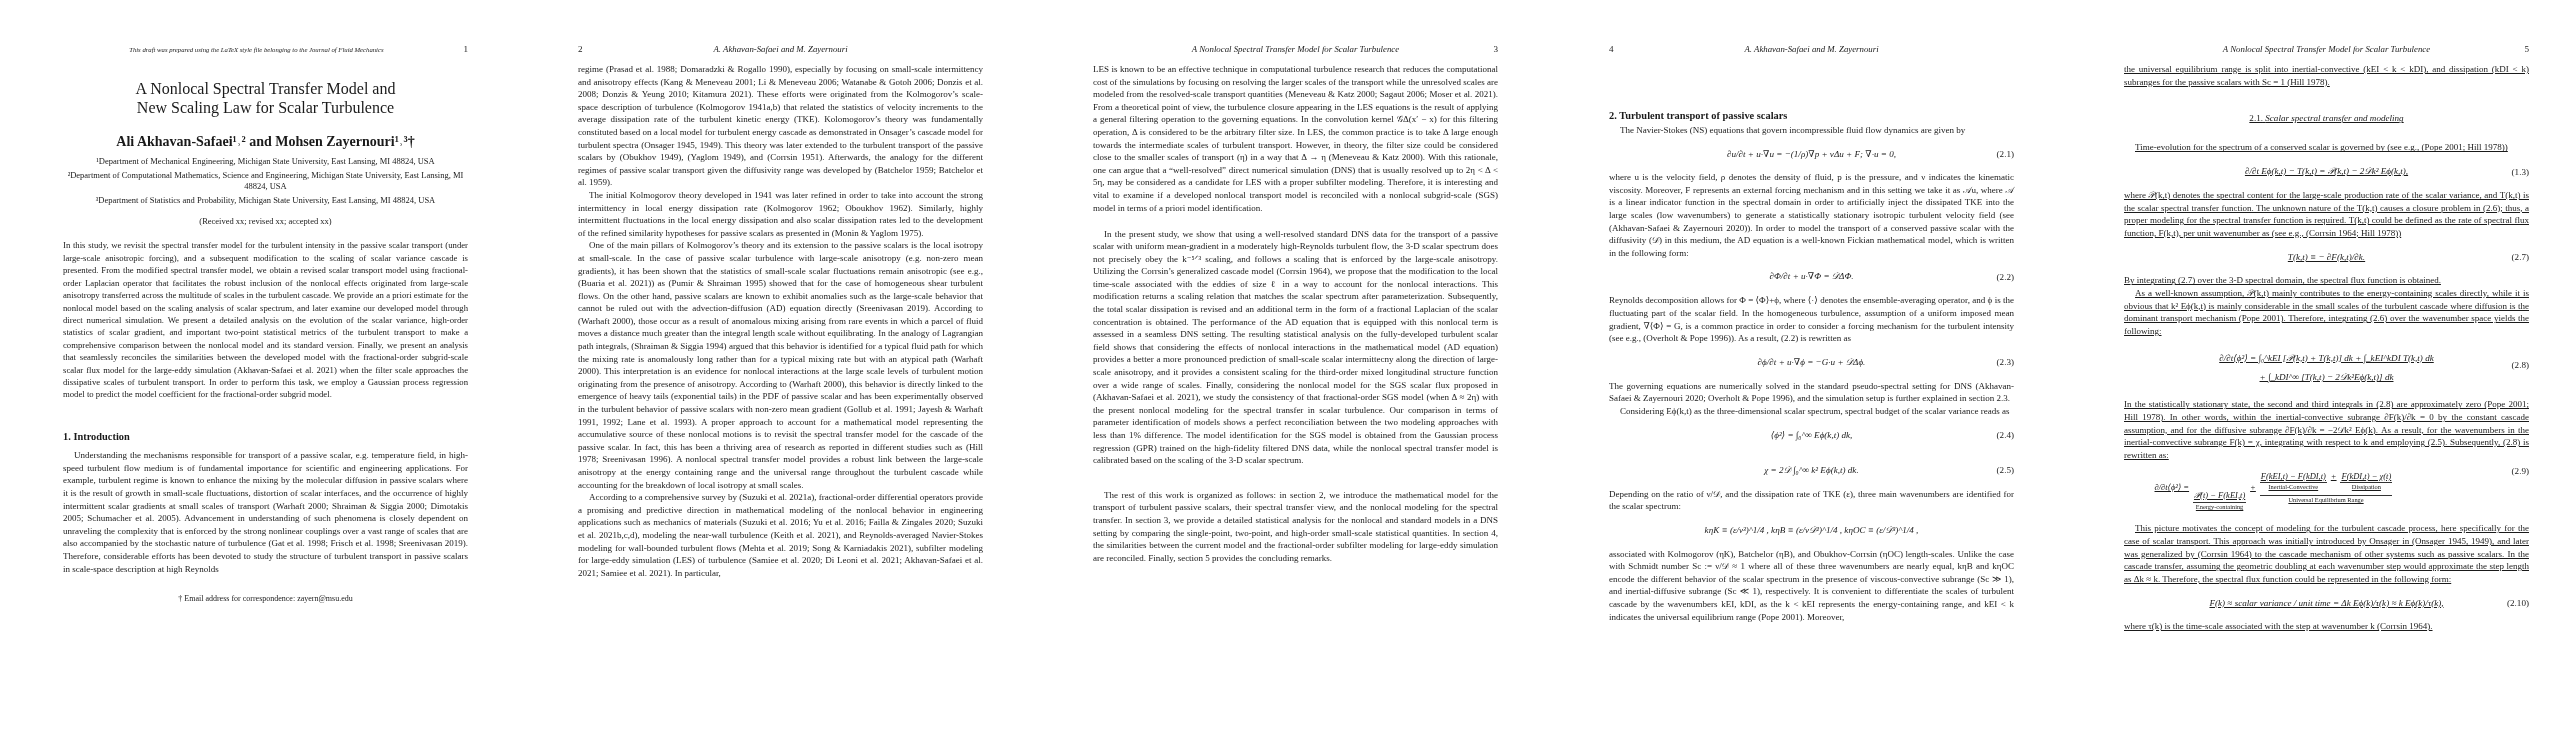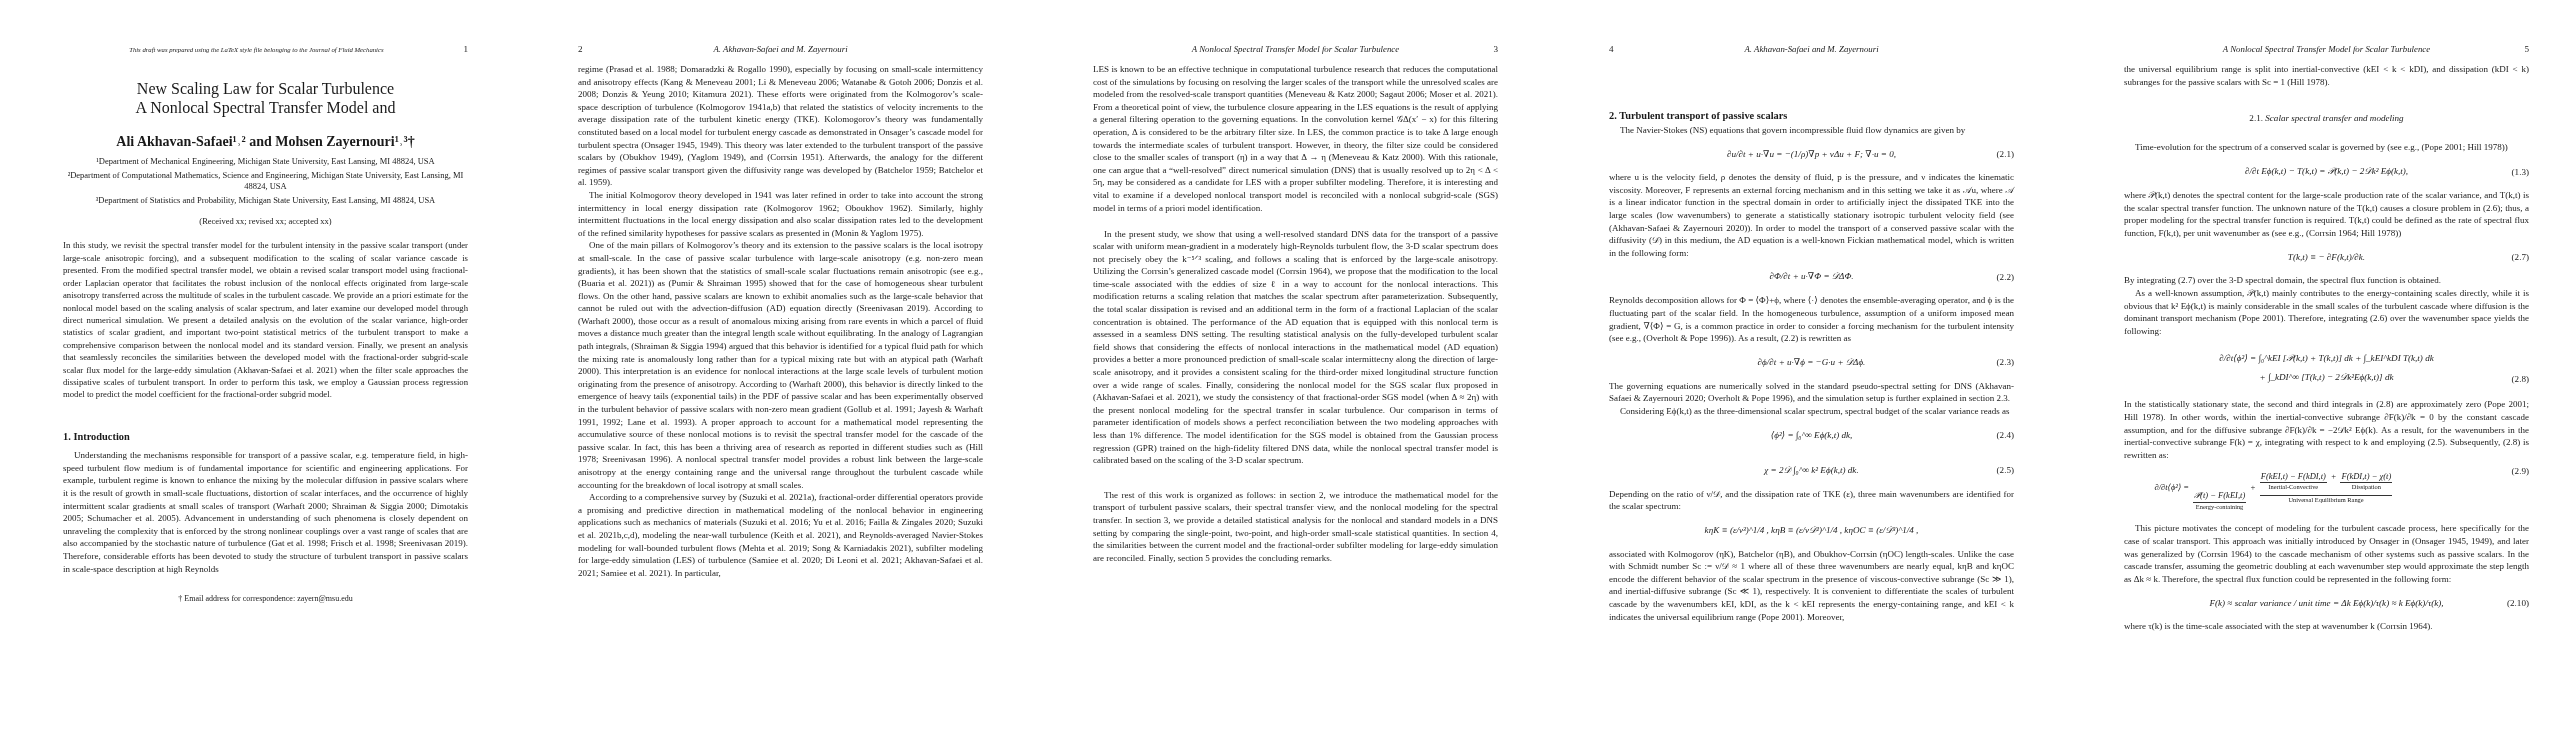--- a/index.html
+++ b/index.html
@@ -37,22 +37,22 @@
 <body>
 
 <div class="arxiv">arXiv:2111.06540v1  [physics.flu-dyn]  12 Nov 2021</div>
 
 <div class="page" style="left:0">
   <div class="runhead">
     <span class="ht" style="font-size:6.7px;top:2.4px;right:18.3px;">This draft was prepared using the LaTeX style file belonging to the Journal of Fluid Mechanics</span>
     <span class="pn" style="right:0;">1</span>
   </div>
   <div class="col" style="top:79px;">
+    <p class="title">A Nonlocal Spectral Transfer Model and</p>
     <p class="title">New Scaling Law for Scalar Turbulence</p>
-    <p class="title">A Nonlocal Spectral Transfer Model and</p>
     <div style="height:17px"></div>
     <p class="authors">Ali Akhavan-Safaei¹˒² and Mohsen Zayernouri¹˒³†</p>
     <div style="height:6.1px"></div>
     <p class="affil">¹Department of Mechanical Engineering, Michigan State University, East Lansing, MI 48824, USA</p>
     <div style="height:3.7px"></div>
     <p class="affil">²Department of Computational Mathematics, Science and Engineering, Michigan State University, East Lansing, MI 48824, USA</p>
     <div style="height:3.7px"></div>
     <p class="affil">³Department of Statistics and Probability, Michigan State University, East Lansing, MI 48824, USA</p>
     <div style="height:11px"></div>
     <p class="received">(Received xx; revised xx; accepted xx)</p>
@@ -132,21 +132,21 @@
     </div>
     <p class="p">associated with Kolmogorov (ηK), Batchelor (ηB), and Obukhov-Corrsin (ηOC) length-scales. Unlike the case with Schmidt number Sc := ν/𝒟 ≈ 1 where all of these three wavenumbers are nearly equal, kηB and kηOC encode the different behavior of the scalar spectrum in the presence of viscous-convective subrange (Sc ≫ 1), and inertial-diffusive subrange (Sc ≪ 1), respectively. It is convenient to differentiate the scales of turbulent cascade by the wavenumbers kEI, kDI, as the k &lt; kEI represents the energy-containing range, and kEI &lt; k indicates the universal equilibrium range (Pope 2001). Moreover,</p>
   </div>
 </div>
 
 <div class="page" style="left:2061px">
   <div class="runhead">
     <span class="ht">A Nonlocal Spectral Transfer Model for Scalar Turbulence</span>
     <span class="pn" style="right:0;">5</span>
   </div>
-  <div class="col" style="top:63px;">
+  <div class="col" style="top:63px;text-decoration:underline;">
     <p class="p">the universal equilibrium range is split into inertial-convective (kEI &lt; k &lt; kDI), and dissipation (kDI &lt; k) subranges for the passive scalars with Sc = 1 (Hill 1978).</p>
     <div style="height:12.2px"></div>
     <p class="subsec">
       <span class="num">2.1.</span>
       <span>Scalar spectral transfer and modeling</span>
     </p>
     <div style="height:3.7px"></div>
     <p class="p ind">Time-evolution for the spectrum of a conserved scalar is governed by (see e.g., (Pope 2001; Hill 1978))</p>
     <div class="eq tall">
       <span>∂/∂t Eϕ(k,t) − T(k,t) = 𝒫(k,t) − 2𝒟k² Eϕ(k,t),</span>
@@ -155,21 +155,21 @@
     <p class="p">where 𝒫(k,t) denotes the spectral content for the large-scale production rate of the scalar variance, and T(k,t) is the scalar spectral transfer function. The unknown nature of the T(k,t) causes a closure problem in (2.6); thus, a proper modeling for the spectral transfer function is required. T(k,t) could be defined as the rate of spectral flux function, F(k,t), per unit wavenumber as (see e.g., (Corrsin 1964; Hill 1978))</p>
     <div class="eq tall">
       <span>T(k,t) ≡ − ∂F(k,t)/∂k.</span>
       <span class="eqn">(2.7)</span>
     </div>
     <p class="p">By integrating (2.7) over the 3-D spectral domain, the spectral flux function is obtained.</p>
     <p class="p ind">As a well-known assumption, 𝒫(k,t) mainly contributes to the energy-containing scales directly, while it is obvious that k² Eϕ(k,t) is mainly considerable in the small scales of the turbulent cascade where diffusion is the dominant transport mechanism (Pope 2001). Therefore, integrating (2.6) over the wavenumber space yields the following:</p>
     <div class="eq xtall" style="flex-direction:column;">
       <span style="display:block;">∂/∂t⟨ϕ²⟩ = ∫₀^kEI [𝒫(k,t) + T(k,t)] dk + ∫_kEI^kDI T(k,t) dk</span>
       <span style="display:block;margin-top:8.5px;">+ ∫_kDI^∞ [T(k,t) − 2𝒟k²Eϕ(k,t)] dk</span>
-      <span class="eqn" style="bottom:14px;">(2.8)</span>
+      <span class="eqn" style="bottom:28px;">(2.8)</span>
     </div>
     <p class="p">In the statistically stationary state, the second and third integrals in (2.8) are approximately zero (Pope 2001; Hill 1978). In other words, within the inertial-convective subrange ∂F(k)/∂k = 0 by the constant cascade assumption, and for the diffusive subrange ∂F(k)/∂k = −2𝒟k² Eϕ(k). As a result, for the wavenumbers in the inertial-convective subrange F(k) = χ, integrating with respect to k and employing (2.5). Subsequently, (2.8) is rewritten as:</p>
     <div class="eq xtall" style="align-items:flex-start;justify-content:flex-start;padding-left:30.5px;box-sizing:border-box;">
       <div style="display:flex;align-items:center;gap:3.7px;font-size:8.5px;">
         <span style="padding-top:2.4px;">∂/∂t⟨ϕ²⟩ =</span>
         <div style="text-align:center;">
           <div style="border-bottom:0.6px solid #333;padding:2.4px 1.2px 1.2px;margin-top:26px;">𝒫(t) − F(kEI,t)</div>
           <div class="brace-label">Energy-containing</div>
         </div>
         <span style="padding-top:2.4px;">+</span>

